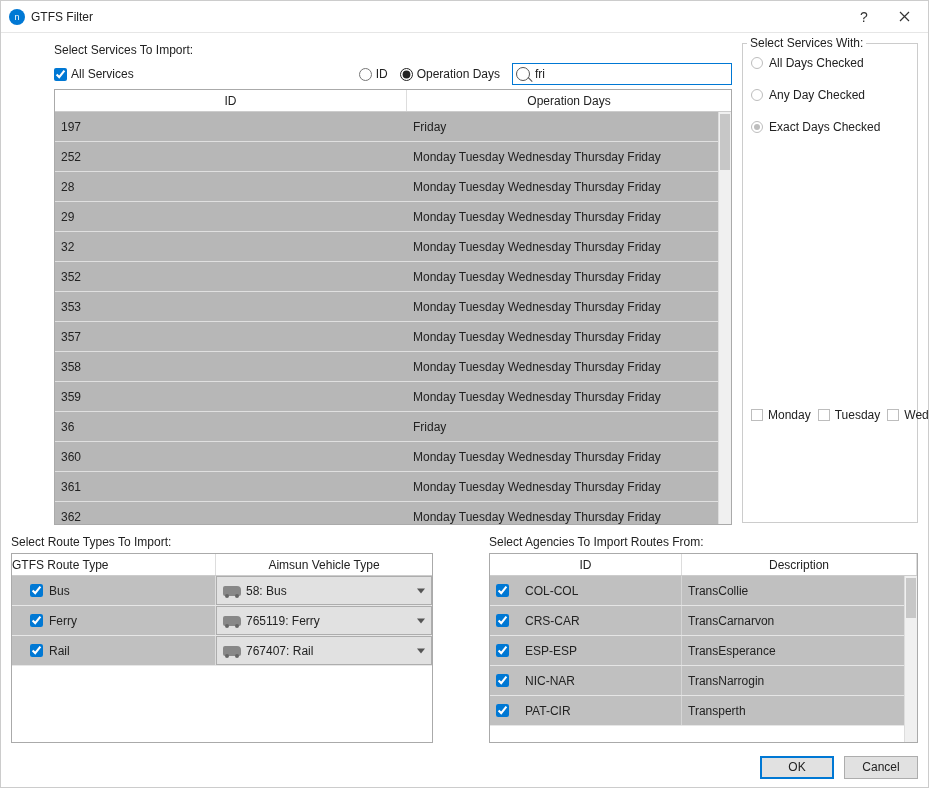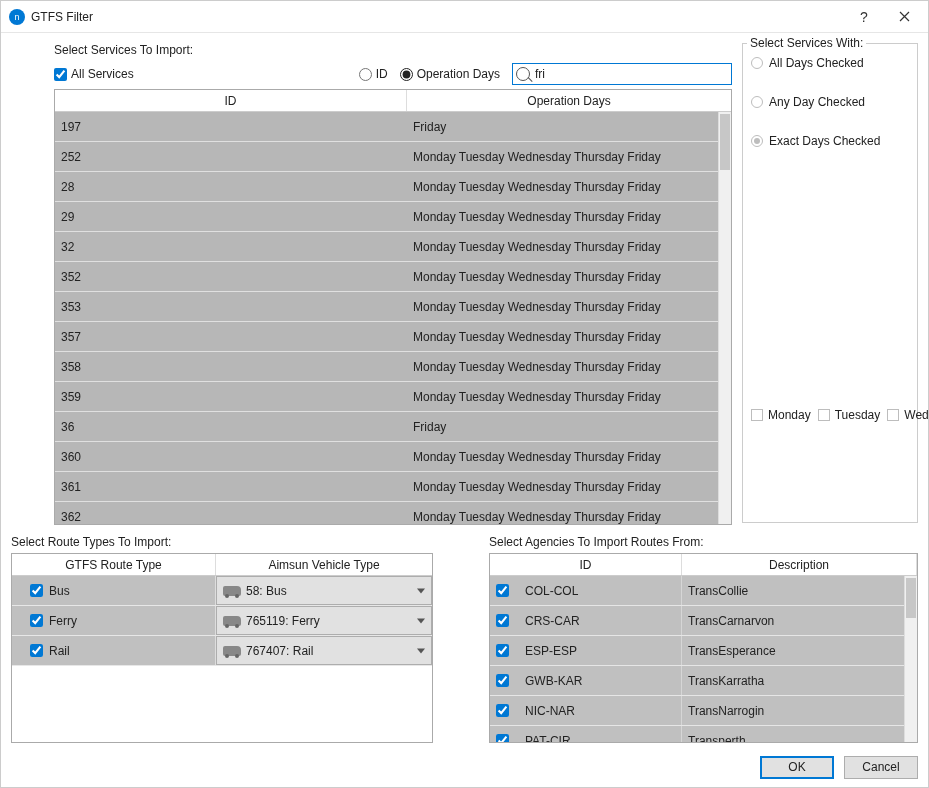--- a/index.html
+++ b/index.html
@@ -37,35 +37,35 @@
 .thead .th:last-child { border-right:none; }
 .svc-rows { position:absolute; top:22px; left:0; right:13px; bottom:0; overflow:hidden; }
 .svc-rows .r { display:flex; height:30px; align-items:center; background:#b7b7b7; border-bottom:1px solid #e0e0e0; }
 .svc-rows .r .c { padding:0 6px; }
 .svc-rows .r .c1 { flex:0 0 352px; }
 .svc-rows .r .c2 { flex:1; }
 .scrollbar { position:absolute; top:22px; right:0; bottom:0; width:13px; background:#f0f0f0; border-left:1px solid #ddd;}
 .scrollbar .thumb { position:absolute; left:1px; right:1px; top:2px; height:56px; background:#c7c7c7; }
 
 
-.svc-right .radio-col { display:flex; flex-direction:column; gap:25px; margin-top:2px; }
+.svc-right .radio-col { display:flex; flex-direction:column; gap:18px; margin-top:2px; }
 .svc-right .radio-col .opt { display:flex; align-items:center; gap:6px; color:#9b9b9b; }
 .svc-right .days { position:absolute; bottom:100px; left:8px; right:8px; display:flex; }
 .svc-right .days .col { display:flex; flex-direction:row; gap:7px; }
 .svc-right .days .col .dchk { display:flex; align-items:center; gap:5px; color:#9b9b9b; }
 .svc-right .days .col2 { margin-left:6px; }
 
 
 .bottom-row { display:flex; gap:56px; margin-top:10px; }
 .bottom-left { flex:0 0 422px; }
 .bottom-right { flex:1; }
 
 .rt-table { border:1px solid #aaa; height:190px; position:relative;}
 .rt-table .thead { display:flex; }
-.rt-table .thead .thA { flex:0 0 204px; text-align:center; border-right:1px solid #ddd; line-height:22px;}
+.rt-table .thead .thA { flex:0 0 204px; border-right:1px solid #ddd; line-height:22px;}
 .rt-table .thead .thB { flex:1; text-align:center; line-height:22px;}
 .rt-rows .r { display:flex; align-items:center; height:30px; border-bottom:1px solid #e7e7e7;}
 .rt-rows .r .c1 { flex:0 0 204px; display:flex; align-items:center; gap:6px; padding:0 18px; background:#c0c0c0; height:100%; border-right:1px solid #ddd;}
 .rt-rows .r .c2 { flex:1; padding:0; height:100%;}
 .combo { width:100%; height:100%; border:1px solid #adadad; background:#e1e1e1; display:flex; align-items:center; padding:0 6px; gap:5px; position:relative;}
 .combo .bus-icon { width:18px; height:10px; background:#888; border-radius:2px 4px 2px 2px; position:relative;}
 .combo .bus-icon::before, .combo .bus-icon::after { content:""; position:absolute; width:4px; height:4px; background:#666; border-radius:50%; bottom:-2px; }
 .combo .bus-icon::before { left:2px;} .combo .bus-icon::after { right:2px;}
 .combo .chev { position:absolute; right:6px; top:50%; transform:translateY(-50%); width:0; height:0; border-left:4px solid transparent; border-right:4px solid transparent; border-top:5px solid #555;}
 
@@ -328,27 +328,20 @@
             <div class="r">
               <div class="c1">
                 <input type="checkbox" checked="" style="">
                 <span>ESP-ESP</span>
               </div>
               <div class="c2">TransEsperance</div>
             </div>
             <div class="r">
               <div class="c1">
                 <input type="checkbox" checked="" style="">
-                <span>GWB-KAR</span>
-              </div>
-              <div class="c2">TransKarratha</div>
-            </div>
-            <div class="r">
-              <div class="c1">
-                <input type="checkbox" checked="" style="">
                 <span>NIC-NAR</span>
               </div>
               <div class="c2">TransNarrogin</div>
             </div>
             <div class="r">
               <div class="c1">
                 <input type="checkbox" checked="" style="">
                 <span>PAT-CIR</span>
               </div>
               <div class="c2">Transperth</div>

